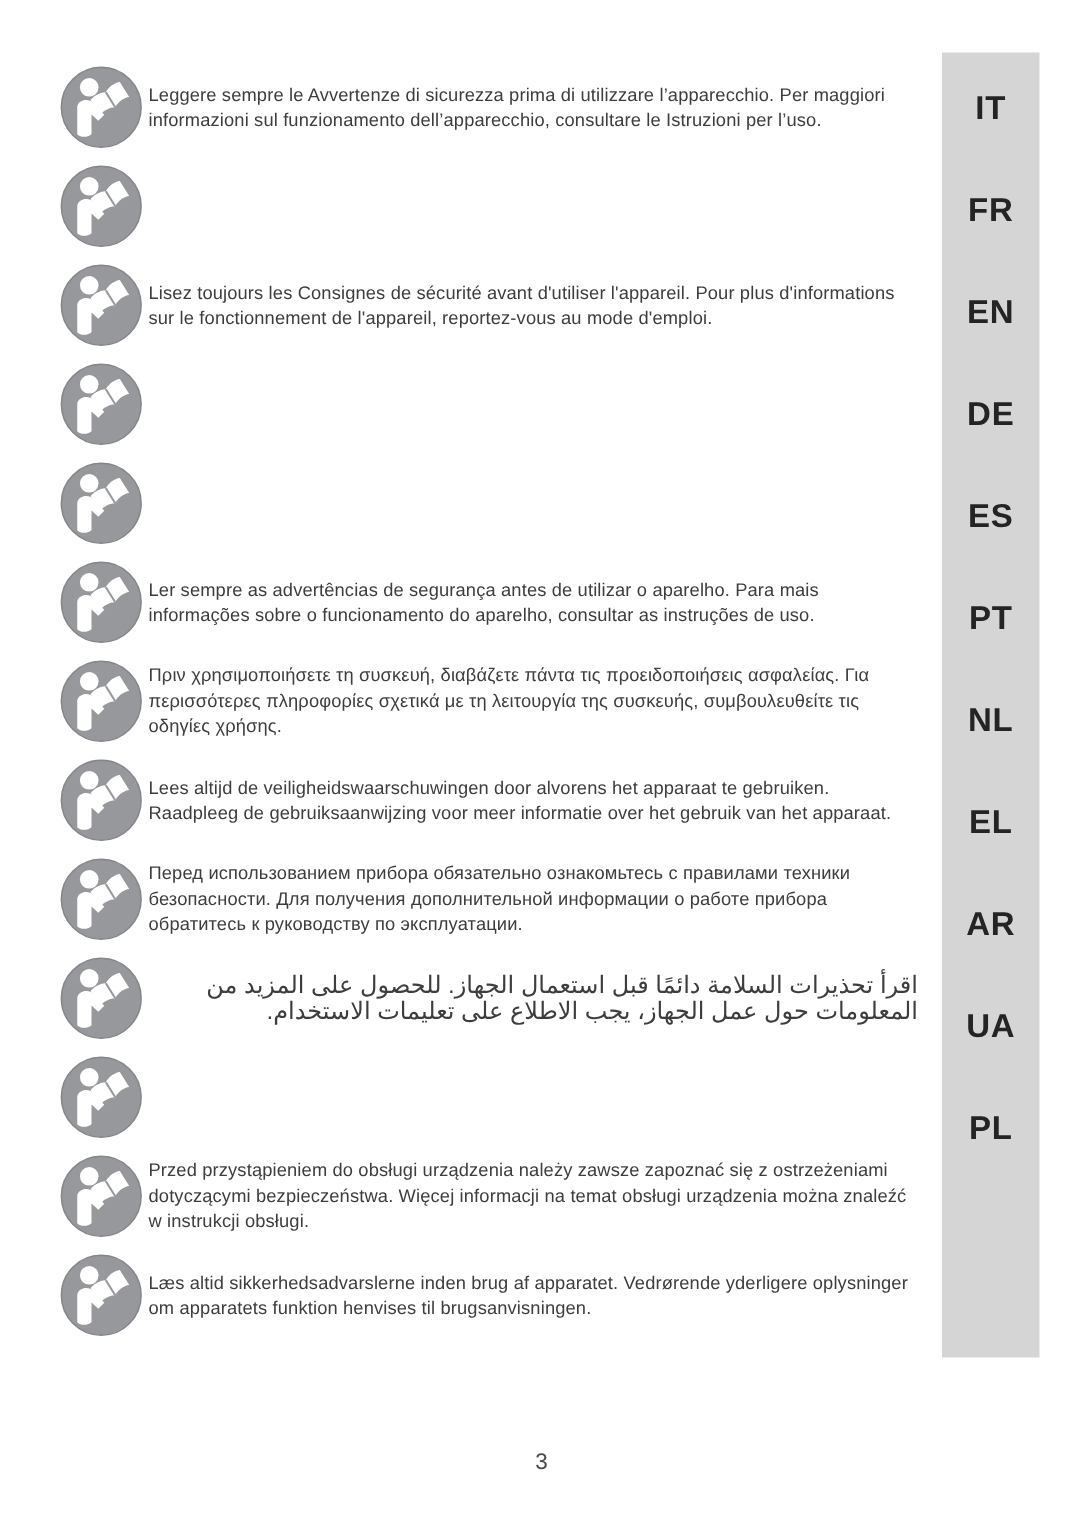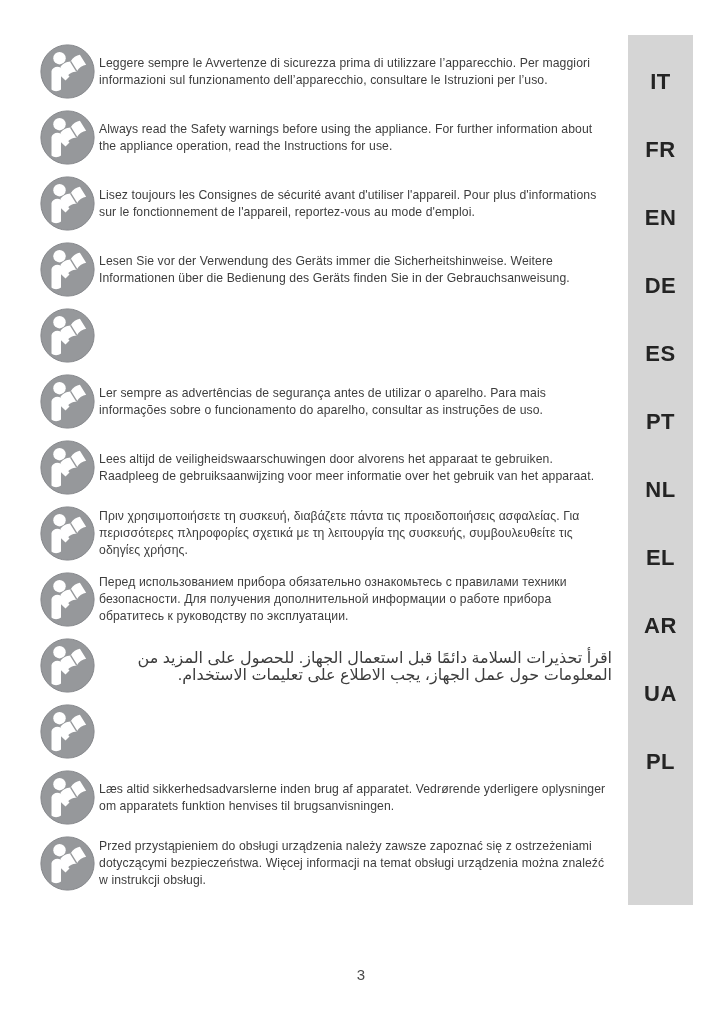--- a/index.html
+++ b/index.html
@@ -51,21 +51,21 @@
   .sidebar {
     position: absolute;
     left: 628px;
     top: 35px;
     width: 65px;
     height: 870px;
     background: #d5d5d5;
     display: flex;
     flex-direction: column;
     gap: 13px;
-    padding-top: 19px;
+    padding-top: 9px;
     box-sizing: border-box;
   }
   .code {
     height: 55px;
     display: flex;
     align-items: center;
     justify-content: center;
     font-size: 22px;
     font-weight: bold;
     color: #242424;
@@ -113,21 +113,20 @@
         <circle cx="19.5" cy="14.2" r="6.2" fill="#ffffff"></circle>
 
         <path d="M11.5 27 C 12.5 22, 20 21, 23 25.5 L 29.5 32.5 L 25.5 36.5 L 21 32.3 L 21 45.5 C 18 47.8 14 47.8 11.5 45.5 Z" fill="#ffffff"></path>
 
         <g transform="rotate(-32 34 23)">
           <path d="M34 16.5 c-4 -2.2 -8.5 -2.2 -11.5 -0.8 l0 11.8 c3 -1.4 7.5 -1.4 11.5 0.8 c4 -2.2 8.5 -2.2 11.5 -0.8 l0 -11.8 c-3 -1.4 -7.5 -1.4 -11.5 0.8 z" fill="#ffffff"></path>
           <line x1="34" y1="16.5" x2="34" y2="28.3" stroke="#96989b" stroke-width="1.4"></line>
         </g>
       </svg>
     </span>
-    <p class="txt">Always read the Safety warnings before using the appliance. For further information about the appliance operation, read the Instructions for use.</p>
   </div>
 
   <div class="row">
     <span class="icon-wrap">
       <svg width="55" height="55" viewBox="0 0 55 55" aria-hidden="true">
         <circle cx="27.5" cy="27.5" r="26.6" fill="#96989b" stroke="#84868a" stroke-width="1"></circle>
 
         <circle cx="19.5" cy="14.2" r="6.2" fill="#ffffff"></circle>
 
         <path d="M11.5 27 C 12.5 22, 20 21, 23 25.5 L 29.5 32.5 L 25.5 36.5 L 21 32.3 L 21 45.5 C 18 47.8 14 47.8 11.5 45.5 Z" fill="#ffffff"></path>
@@ -149,21 +148,20 @@
         <circle cx="19.5" cy="14.2" r="6.2" fill="#ffffff"></circle>
 
         <path d="M11.5 27 C 12.5 22, 20 21, 23 25.5 L 29.5 32.5 L 25.5 36.5 L 21 32.3 L 21 45.5 C 18 47.8 14 47.8 11.5 45.5 Z" fill="#ffffff"></path>
 
         <g transform="rotate(-32 34 23)">
           <path d="M34 16.5 c-4 -2.2 -8.5 -2.2 -11.5 -0.8 l0 11.8 c3 -1.4 7.5 -1.4 11.5 0.8 c4 -2.2 8.5 -2.2 11.5 -0.8 l0 -11.8 c-3 -1.4 -7.5 -1.4 -11.5 0.8 z" fill="#ffffff"></path>
           <line x1="34" y1="16.5" x2="34" y2="28.3" stroke="#96989b" stroke-width="1.4"></line>
         </g>
       </svg>
     </span>
-    <p class="txt">Lesen Sie vor der Verwendung des Geräts immer die Sicherheitshinweise. Weitere Informationen über die Bedienung des Geräts finden Sie in der Gebrauchsanweisung.</p>
   </div>
 
   <div class="row">
     <span class="icon-wrap">
       <svg width="55" height="55" viewBox="0 0 55 55" aria-hidden="true">
         <circle cx="27.5" cy="27.5" r="26.6" fill="#96989b" stroke="#84868a" stroke-width="1"></circle>
 
         <circle cx="19.5" cy="14.2" r="6.2" fill="#ffffff"></circle>
 
         <path d="M11.5 27 C 12.5 22, 20 21, 23 25.5 L 29.5 32.5 L 25.5 36.5 L 21 32.3 L 21 45.5 C 18 47.8 14 47.8 11.5 45.5 Z" fill="#ffffff"></path>
@@ -202,56 +200,56 @@
         <circle cx="19.5" cy="14.2" r="6.2" fill="#ffffff"></circle>
 
         <path d="M11.5 27 C 12.5 22, 20 21, 23 25.5 L 29.5 32.5 L 25.5 36.5 L 21 32.3 L 21 45.5 C 18 47.8 14 47.8 11.5 45.5 Z" fill="#ffffff"></path>
 
         <g transform="rotate(-32 34 23)">
           <path d="M34 16.5 c-4 -2.2 -8.5 -2.2 -11.5 -0.8 l0 11.8 c3 -1.4 7.5 -1.4 11.5 0.8 c4 -2.2 8.5 -2.2 11.5 -0.8 l0 -11.8 c-3 -1.4 -7.5 -1.4 -11.5 0.8 z" fill="#ffffff"></path>
           <line x1="34" y1="16.5" x2="34" y2="28.3" stroke="#96989b" stroke-width="1.4"></line>
         </g>
       </svg>
     </span>
+    <p class="txt">Πριν χρησιμοποιήσετε τη συσκευή, διαβάζετε πάντα τις προειδοποιήσεις ασφαλείας. Για περισσότερες πληροφορίες σχετικά με τη λειτουργία της συσκευής, συμβουλευθείτε τις οδηγίες χρήσης.</p>
+  </div>
+
+  <div class="row">
+    <span class="icon-wrap">
+      <svg width="55" height="55" viewBox="0 0 55 55" aria-hidden="true">
+        <circle cx="27.5" cy="27.5" r="26.6" fill="#96989b" stroke="#84868a" stroke-width="1"></circle>
+
+        <circle cx="19.5" cy="14.2" r="6.2" fill="#ffffff"></circle>
+
+        <path d="M11.5 27 C 12.5 22, 20 21, 23 25.5 L 29.5 32.5 L 25.5 36.5 L 21 32.3 L 21 45.5 C 18 47.8 14 47.8 11.5 45.5 Z" fill="#ffffff"></path>
+
+        <g transform="rotate(-32 34 23)">
+          <path d="M34 16.5 c-4 -2.2 -8.5 -2.2 -11.5 -0.8 l0 11.8 c3 -1.4 7.5 -1.4 11.5 0.8 c4 -2.2 8.5 -2.2 11.5 -0.8 l0 -11.8 c-3 -1.4 -7.5 -1.4 -11.5 0.8 z" fill="#ffffff"></path>
+          <line x1="34" y1="16.5" x2="34" y2="28.3" stroke="#96989b" stroke-width="1.4"></line>
+        </g>
+      </svg>
+    </span>
     <p class="txt">Lees altijd de veiligheidswaarschuwingen door alvorens het apparaat te gebruiken. Raadpleeg de gebruiksaanwijzing voor meer informatie over het gebruik van het apparaat.</p>
   </div>
 
   <div class="row">
     <span class="icon-wrap">
       <svg width="55" height="55" viewBox="0 0 55 55" aria-hidden="true">
         <circle cx="27.5" cy="27.5" r="26.6" fill="#96989b" stroke="#84868a" stroke-width="1"></circle>
 
         <circle cx="19.5" cy="14.2" r="6.2" fill="#ffffff"></circle>
 
         <path d="M11.5 27 C 12.5 22, 20 21, 23 25.5 L 29.5 32.5 L 25.5 36.5 L 21 32.3 L 21 45.5 C 18 47.8 14 47.8 11.5 45.5 Z" fill="#ffffff"></path>
 
         <g transform="rotate(-32 34 23)">
           <path d="M34 16.5 c-4 -2.2 -8.5 -2.2 -11.5 -0.8 l0 11.8 c3 -1.4 7.5 -1.4 11.5 0.8 c4 -2.2 8.5 -2.2 11.5 -0.8 l0 -11.8 c-3 -1.4 -7.5 -1.4 -11.5 0.8 z" fill="#ffffff"></path>
           <line x1="34" y1="16.5" x2="34" y2="28.3" stroke="#96989b" stroke-width="1.4"></line>
         </g>
       </svg>
     </span>
-    <p class="txt">Πριν χρησιμοποιήσετε τη συσκευή, διαβάζετε πάντα τις προειδοποιήσεις ασφαλείας. Για περισσότερες πληροφορίες σχετικά με τη λειτουργία της συσκευής, συμβουλευθείτε τις οδηγίες χρήσης.</p>
-  </div>
-
-  <div class="row">
-    <span class="icon-wrap">
-      <svg width="55" height="55" viewBox="0 0 55 55" aria-hidden="true">
-        <circle cx="27.5" cy="27.5" r="26.6" fill="#96989b" stroke="#84868a" stroke-width="1"></circle>
-
-        <circle cx="19.5" cy="14.2" r="6.2" fill="#ffffff"></circle>
-
-        <path d="M11.5 27 C 12.5 22, 20 21, 23 25.5 L 29.5 32.5 L 25.5 36.5 L 21 32.3 L 21 45.5 C 18 47.8 14 47.8 11.5 45.5 Z" fill="#ffffff"></path>
-
-        <g transform="rotate(-32 34 23)">
-          <path d="M34 16.5 c-4 -2.2 -8.5 -2.2 -11.5 -0.8 l0 11.8 c3 -1.4 7.5 -1.4 11.5 0.8 c4 -2.2 8.5 -2.2 11.5 -0.8 l0 -11.8 c-3 -1.4 -7.5 -1.4 -11.5 0.8 z" fill="#ffffff"></path>
-          <line x1="34" y1="16.5" x2="34" y2="28.3" stroke="#96989b" stroke-width="1.4"></line>
-        </g>
-      </svg>
-    </span>
     <p class="txt">Перед использованием прибора обязательно ознакомьтесь с правилами техники безопасности. Для получения дополнительной информации о работе прибора обратитесь к руководству по эксплуатации.</p>
   </div>
 
   <div class="row">
     <span class="icon-wrap">
       <svg width="55" height="55" viewBox="0 0 55 55" aria-hidden="true">
         <circle cx="27.5" cy="27.5" r="26.6" fill="#96989b" stroke="#84868a" stroke-width="1"></circle>
 
         <circle cx="19.5" cy="14.2" r="6.2" fill="#ffffff"></circle>
 
@@ -291,39 +289,39 @@
         <circle cx="19.5" cy="14.2" r="6.2" fill="#ffffff"></circle>
 
         <path d="M11.5 27 C 12.5 22, 20 21, 23 25.5 L 29.5 32.5 L 25.5 36.5 L 21 32.3 L 21 45.5 C 18 47.8 14 47.8 11.5 45.5 Z" fill="#ffffff"></path>
 
         <g transform="rotate(-32 34 23)">
           <path d="M34 16.5 c-4 -2.2 -8.5 -2.2 -11.5 -0.8 l0 11.8 c3 -1.4 7.5 -1.4 11.5 0.8 c4 -2.2 8.5 -2.2 11.5 -0.8 l0 -11.8 c-3 -1.4 -7.5 -1.4 -11.5 0.8 z" fill="#ffffff"></path>
           <line x1="34" y1="16.5" x2="34" y2="28.3" stroke="#96989b" stroke-width="1.4"></line>
         </g>
       </svg>
     </span>
+    <p class="txt">Przed przystąpieniem do obsługi urządzenia należy zawsze zapoznać się z ostrzeżeniami dotyczącymi bezpieczeństwa. Więcej informacji na temat obsługi urządzenia można znaleźć w instrukcji obsługi.</p>
+  </div>
+
+  <div class="row">
+    <span class="icon-wrap">
+      <svg width="55" height="55" viewBox="0 0 55 55" aria-hidden="true">
+        <circle cx="27.5" cy="27.5" r="26.6" fill="#96989b" stroke="#84868a" stroke-width="1"></circle>
+
+        <circle cx="19.5" cy="14.2" r="6.2" fill="#ffffff"></circle>
+
+        <path d="M11.5 27 C 12.5 22, 20 21, 23 25.5 L 29.5 32.5 L 25.5 36.5 L 21 32.3 L 21 45.5 C 18 47.8 14 47.8 11.5 45.5 Z" fill="#ffffff"></path>
+
+        <g transform="rotate(-32 34 23)">
+          <path d="M34 16.5 c-4 -2.2 -8.5 -2.2 -11.5 -0.8 l0 11.8 c3 -1.4 7.5 -1.4 11.5 0.8 c4 -2.2 8.5 -2.2 11.5 -0.8 l0 -11.8 c-3 -1.4 -7.5 -1.4 -11.5 0.8 z" fill="#ffffff"></path>
+          <line x1="34" y1="16.5" x2="34" y2="28.3" stroke="#96989b" stroke-width="1.4"></line>
+        </g>
+      </svg>
+    </span>
     <p class="txt">Læs altid sikkerhedsadvarslerne inden brug af apparatet. Vedrørende yderligere oplysninger om apparatets funktion henvises til brugsanvisningen.</p>
-  </div>
-
-  <div class="row">
-    <span class="icon-wrap">
-      <svg width="55" height="55" viewBox="0 0 55 55" aria-hidden="true">
-        <circle cx="27.5" cy="27.5" r="26.6" fill="#96989b" stroke="#84868a" stroke-width="1"></circle>
-
-        <circle cx="19.5" cy="14.2" r="6.2" fill="#ffffff"></circle>
-
-        <path d="M11.5 27 C 12.5 22, 20 21, 23 25.5 L 29.5 32.5 L 25.5 36.5 L 21 32.3 L 21 45.5 C 18 47.8 14 47.8 11.5 45.5 Z" fill="#ffffff"></path>
-
-        <g transform="rotate(-32 34 23)">
-          <path d="M34 16.5 c-4 -2.2 -8.5 -2.2 -11.5 -0.8 l0 11.8 c3 -1.4 7.5 -1.4 11.5 0.8 c4 -2.2 8.5 -2.2 11.5 -0.8 l0 -11.8 c-3 -1.4 -7.5 -1.4 -11.5 0.8 z" fill="#ffffff"></path>
-          <line x1="34" y1="16.5" x2="34" y2="28.3" stroke="#96989b" stroke-width="1.4"></line>
-        </g>
-      </svg>
-    </span>
-    <p class="txt">Przed przystąpieniem do obsługi urządzenia należy zawsze zapoznać się z ostrzeżeniami dotyczącymi bezpieczeństwa. Więcej informacji na temat obsługi urządzenia można znaleźć w instrukcji obsługi.</p>
   </div>
 </div>
 
   <div class="sidebar">
   <div class="code">IT</div>
 
   <div class="code">FR</div>
 
   <div class="code">EN</div>
 

